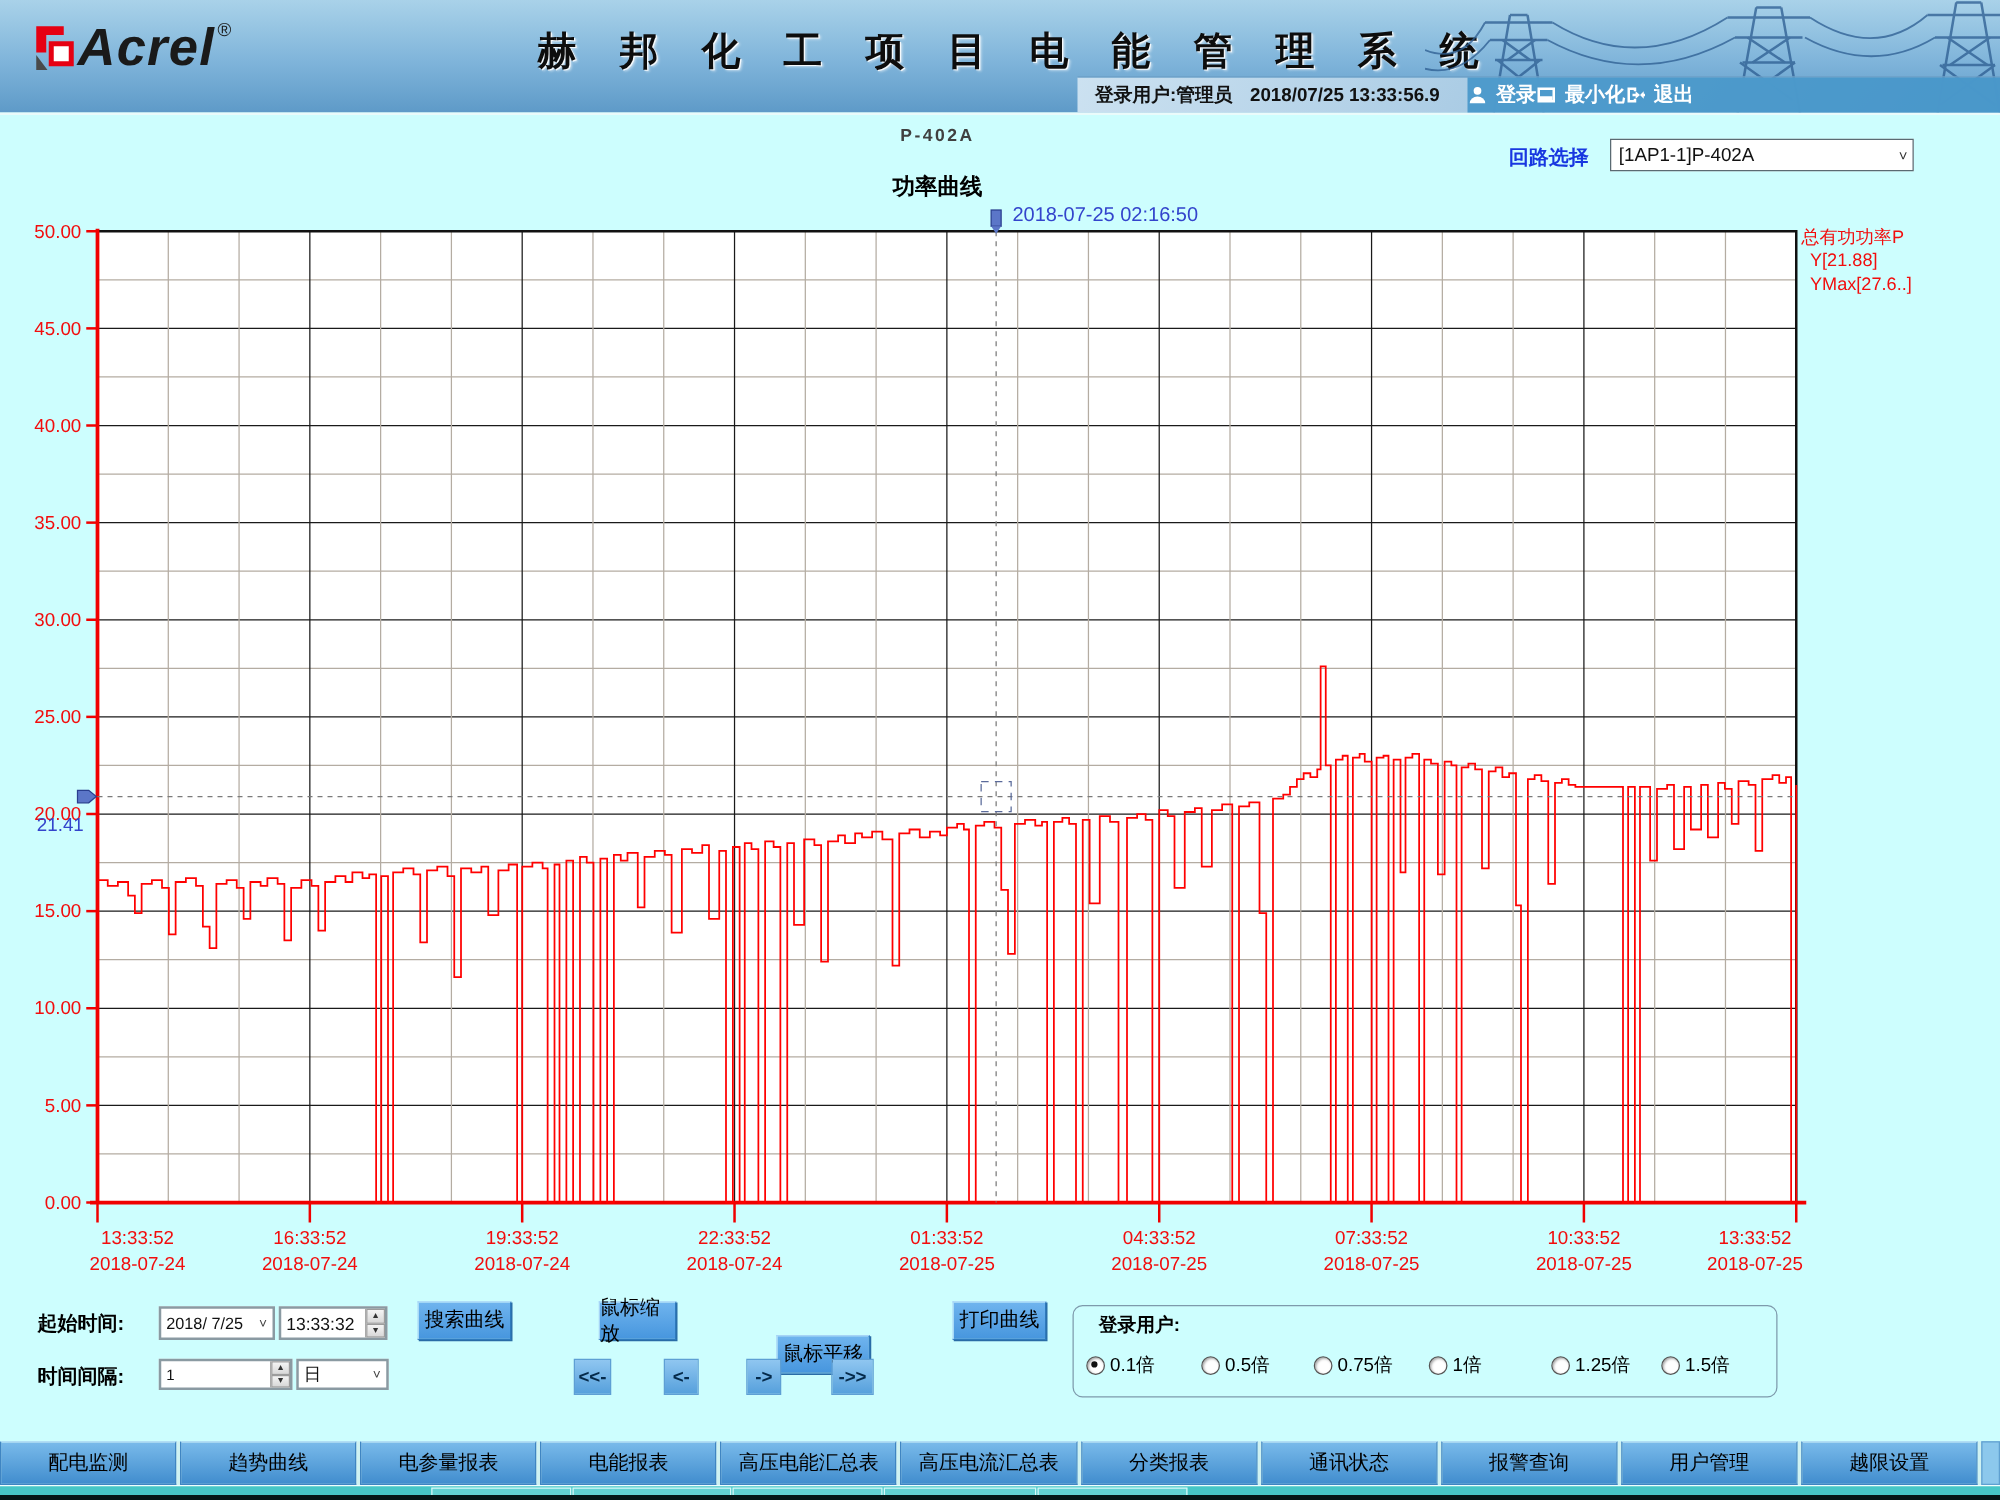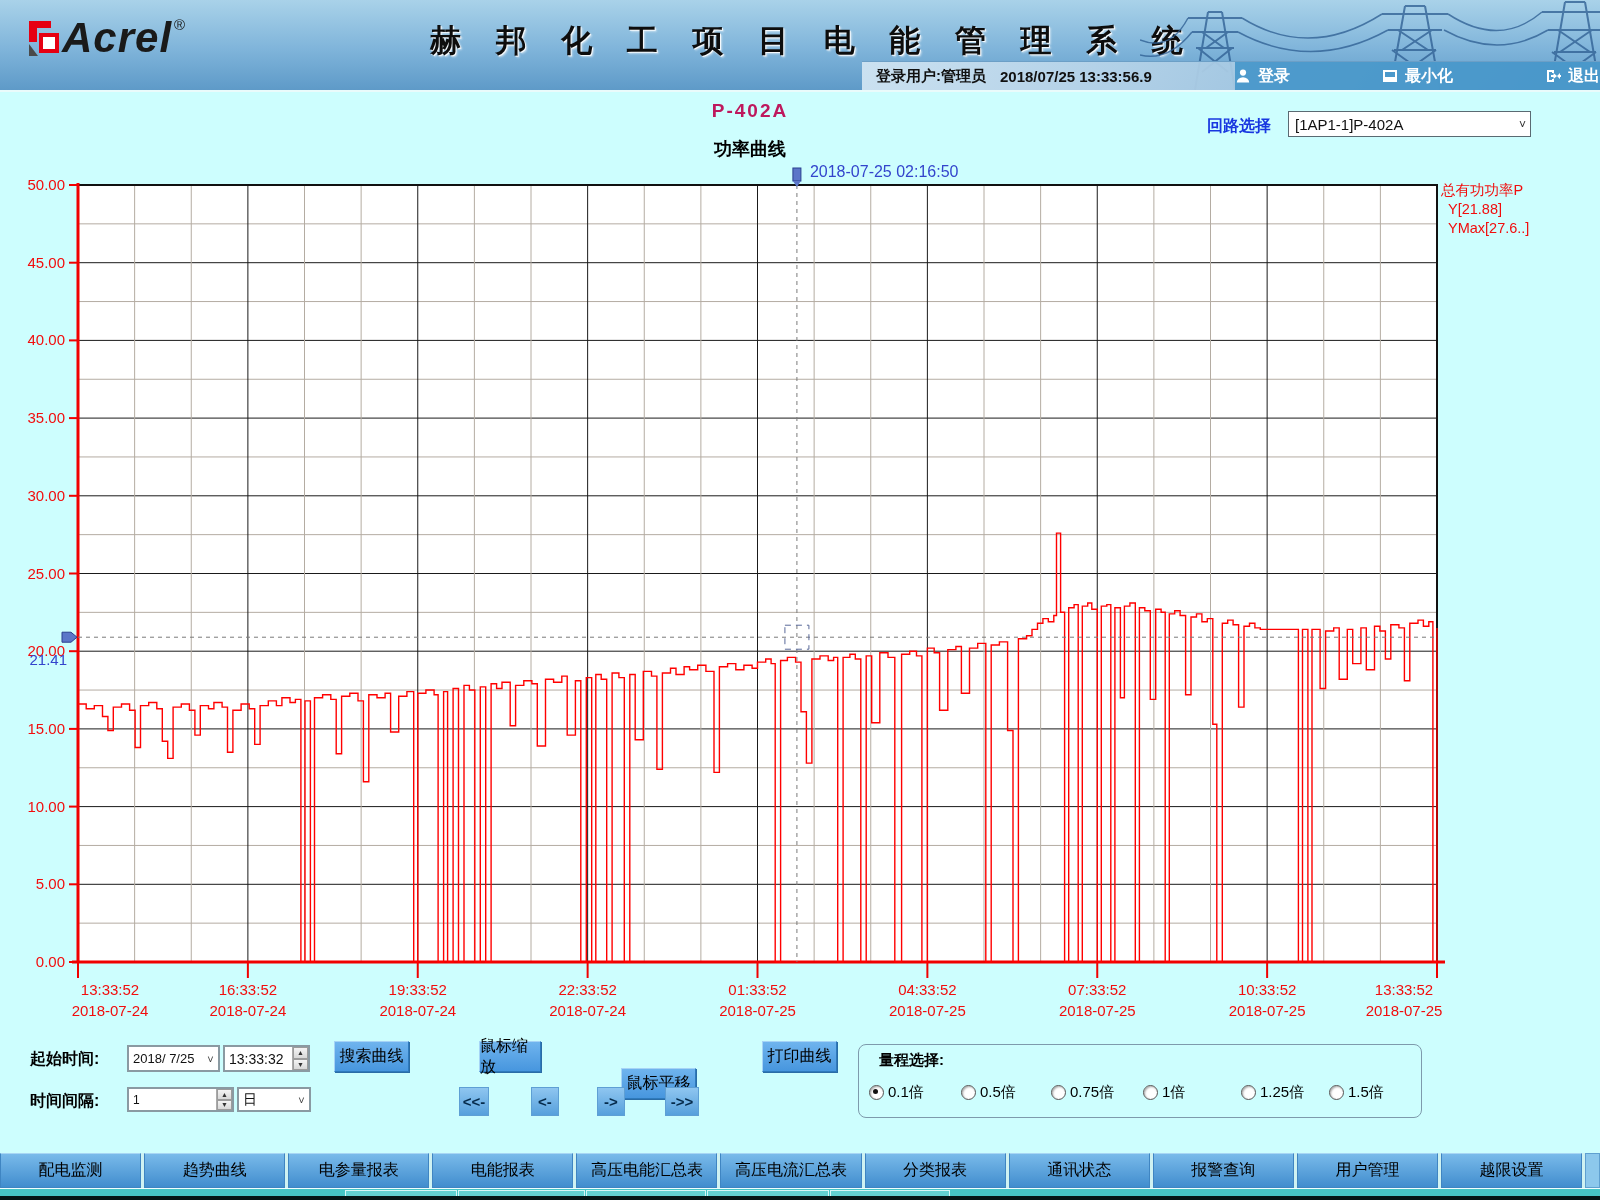--- a/index.html
+++ b/index.html
@@ -15,27 +15,27 @@
   .logo-reg{font-size:15px;color:#1A1A1A;margin-left:2px;}
   .app-title{position:absolute;left:430px;top:20px;width:740px;text-align:center;
              font-size:31px;font-weight:bold;color:#0D0D0D;letter-spacing:13px;white-space:nowrap;
              text-shadow:1px 1px 0 rgba(255,255,255,.85), 2px 2px 2px rgba(255,255,255,.5);}
   .towers{position:absolute;right:0;top:0;width:460px;height:90px;opacity:.9;}
   .user-strip{position:absolute;left:862px;right:0;bottom:0;height:28px;
               background:linear-gradient(90deg,rgba(208,228,242,.95),rgba(130,178,214,.9));
               border-top:1px solid #6C9FC6;display:flex;align-items:center;}
   .user-text{font-size:15px;font-weight:bold;color:#111;margin-left:14px;white-space:nowrap;}
   .user-dt{font-size:15px;font-weight:bold;color:#111;margin-left:14px;}
-  .hbtns{position:absolute;right:0;bottom:0;height:28px;width:365px;display:flex;align-items:center;
-         justify-content:space-between;background:rgba(66,148,200,.88);}
+  .hbtns{position:absolute;right:0;bottom:0;height:28px;width:426px;display:flex;align-items:center;
+         justify-content:flex-start;background:rgba(66,148,200,.88);}
   .hbtn{display:flex;align-items:center;gap:7px;color:#FFF;font-size:16px;font-weight:bold;cursor:pointer;white-space:nowrap;}
 
   
   .chart-title{position:absolute;left:600px;top:100px;width:300px;text-align:center;
-               font-size:19px;font-weight:bold;letter-spacing:2px;color:#be185d;}
+               font-size:14px;font-weight:bold;letter-spacing:2px;color:#404040;}
   .chart-subtitle{position:absolute;left:600px;top:137px;width:300px;text-align:center;
                   font-size:18px;font-weight:bold;color:#000;}
   .loop-label{position:absolute;left:1207px;top:116px;font-size:16px;font-weight:bold;color:#1837E0;}
   .loop-select{position:absolute;left:1288px;top:111px;width:243px;height:26px;background:#FFF;
                border:1px solid #5A6A72;display:flex;align-items:center;font-size:15px;color:#111;
                padding-left:6px;box-sizing:border-box;}
   .loop-chevron{position:absolute;right:4px;top:6px;font-size:12px;color:#333;}
   .plot-bg{position:absolute;left:78px;top:185px;width:1359px;height:777px;background:#FFFFFF;}
   #chart-svg{position:absolute;left:0;top:0;width:1600px;height:1045px;pointer-events:none;}
   .legend{position:absolute;left:1441px;top:181px;width:158px;color:#F20D0D;font-size:14.5px;line-height:19px;}
@@ -289,21 +289,21 @@
   <div class="btn" style="left:479px;top:1041px;width:62px;height:31px;">鼠标缩放</div>
   <div class="btn" style="left:621px;top:1068px;width:75px;height:31px;">鼠标平移</div>
   <div class="btn" style="left:762px;top:1041px;width:75px;height:31px;">打印曲线</div>
 
   <div class="navbtn" style="left:459px;top:1087px;width:30px;height:29px;">&lt;&lt;-</div>
   <div class="navbtn" style="left:531px;top:1087px;width:28px;height:29px;">&lt;-</div>
   <div class="navbtn" style="left:597px;top:1087px;width:28px;height:29px;">-&gt;</div>
   <div class="navbtn" style="left:665px;top:1087px;width:34px;height:29px;">-&gt;&gt;</div>
 
   <div class="range-box">
-    <div class="range-title">量程选择:</div>
+    <div class="range-title">登录用户:</div>
     <div class="radio-row">
       <div class="radio-item" style="width:92px;">
         <span class="radio on"></span>
         <span>0.1倍</span>
       </div>
       <div class="radio-item" style="width:90px;">
         <span class="radio"></span>
         <span>0.5倍</span>
       </div>
       <div class="radio-item" style="width:92px;">

